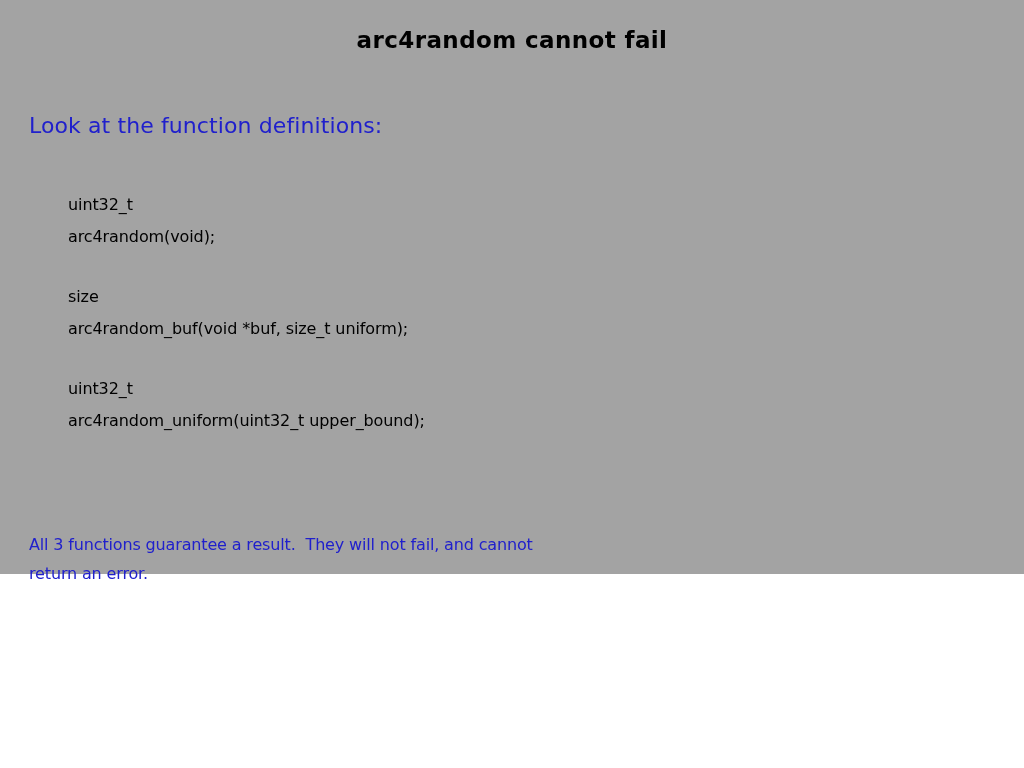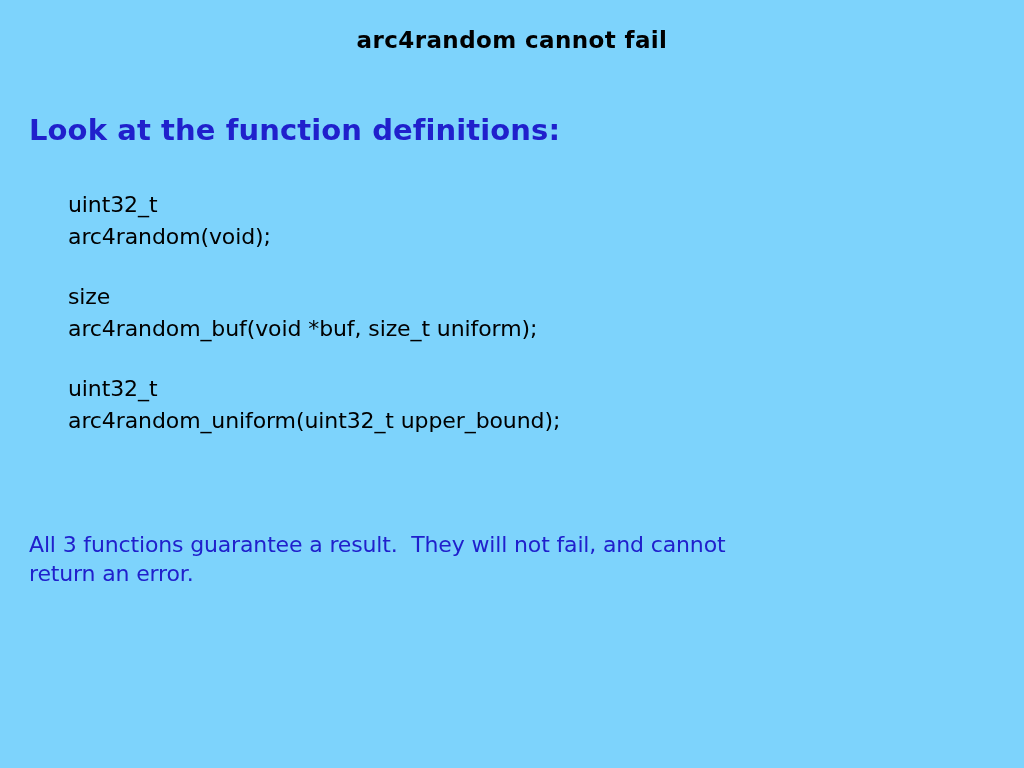--- a/index.html
+++ b/index.html
@@ -11,22 +11,22 @@
   body {
     width: 1024px;
     height: 768px;
     overflow: hidden;
     font-family: "DejaVu Sans", sans-serif;
     -webkit-font-smoothing: antialiased;
   }
   #slide {
     position: relative;
     width: 1024px;
-    height: 768px;
-    background: #7dd3fc;
+    height: 574px;
+    background: #a3a3a3;
   }
 
   
   .slide-title {
     position: absolute;
     left: 0;
     top: 27px;
     width: 1024px;
     text-align: center;
     font-family: "DejaVu Sans", "Liberation Sans", sans-serif;
@@ -36,57 +36,57 @@
     color: #000000;
     white-space: nowrap;
   }
 
   
   .intro-line {
     position: absolute;
     left: 29px;
     top: 113px;
     font-family: "DejaVu Sans", "Liberation Sans", sans-serif;
-    font-size: 29px;
-    font-weight: bold;
+    font-size: 22px;
+    font-weight: normal;
     color: #2020cc;
     letter-spacing: 0.1px;
     white-space: nowrap;
   }
 
   
   .code-area {
     position: absolute;
     left: 68px;
     top: 189px;
     width: 900px;
   }
   .code-block {
     margin: 0 0 28px 0;
   }
   .code-block:last-child {
     margin-bottom: 0;
   }
   .code-line {
     font-family: "DejaVu Sans", "Liberation Sans", sans-serif;
-    font-size: 22px;
+    font-size: 16px;
     line-height: 32px;
     color: #000000;
     white-space: pre;
     letter-spacing: -0.1px;
   }
 
   
   .closing {
     position: absolute;
     left: 29px;
     top: 530px;
     width: 900px;
     font-family: "DejaVu Sans", "Liberation Sans", sans-serif;
-    font-size: 22px;
+    font-size: 16px;
     line-height: 29px;
     color: #2020cc;
     letter-spacing: -0.15px;
   }
   .closing-line {
     display: block;
     white-space: pre;
   }
 </style>
 </head>

